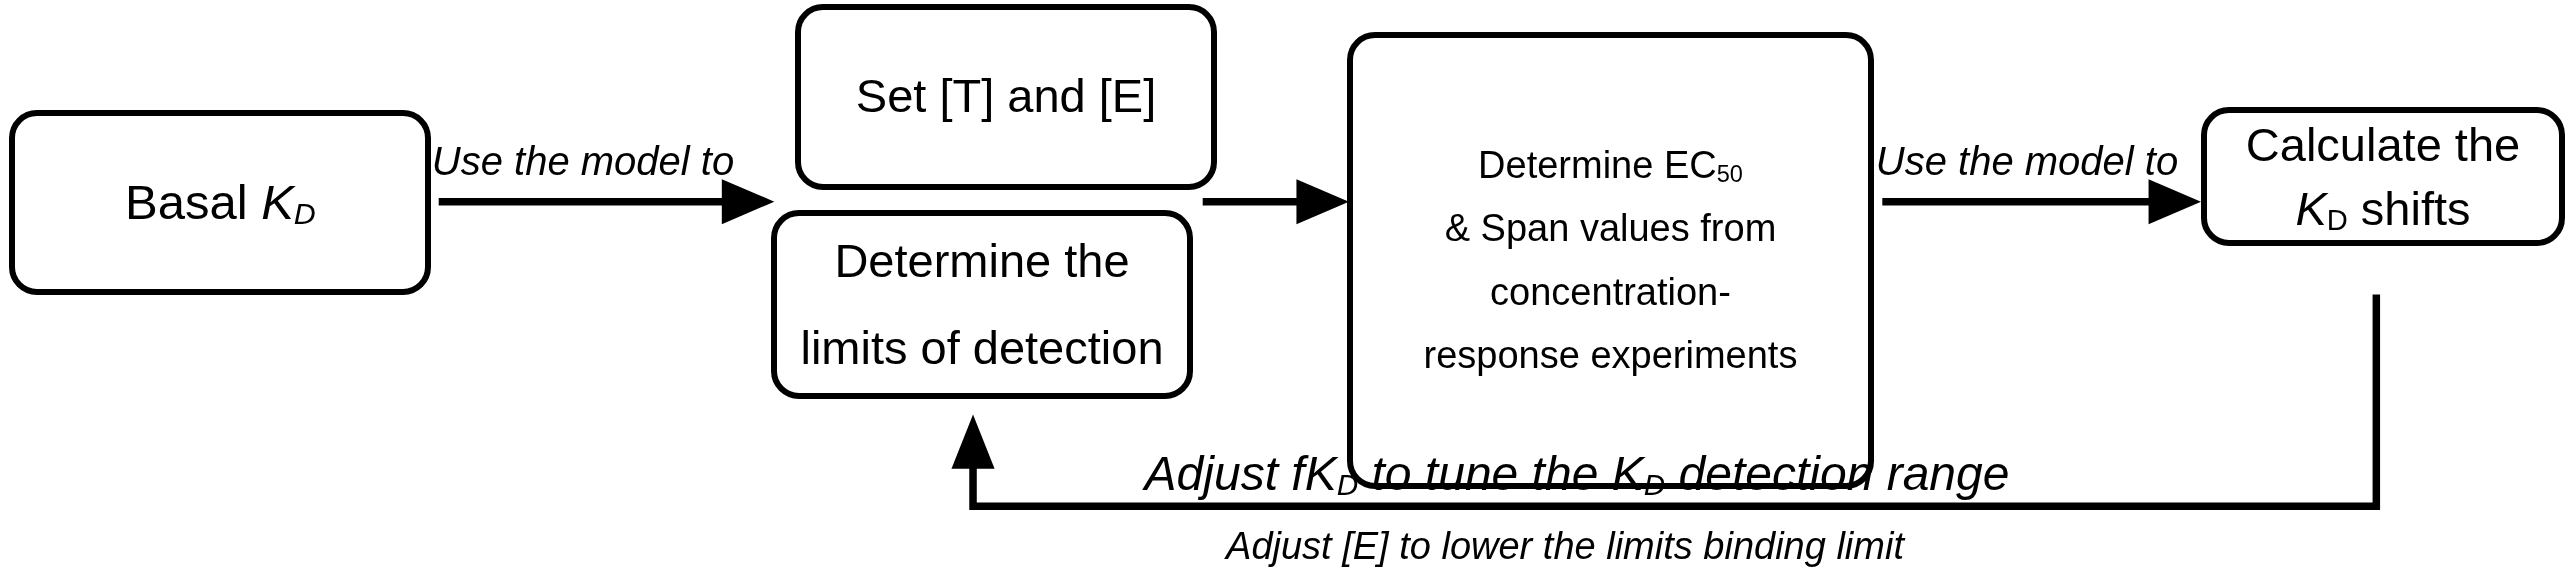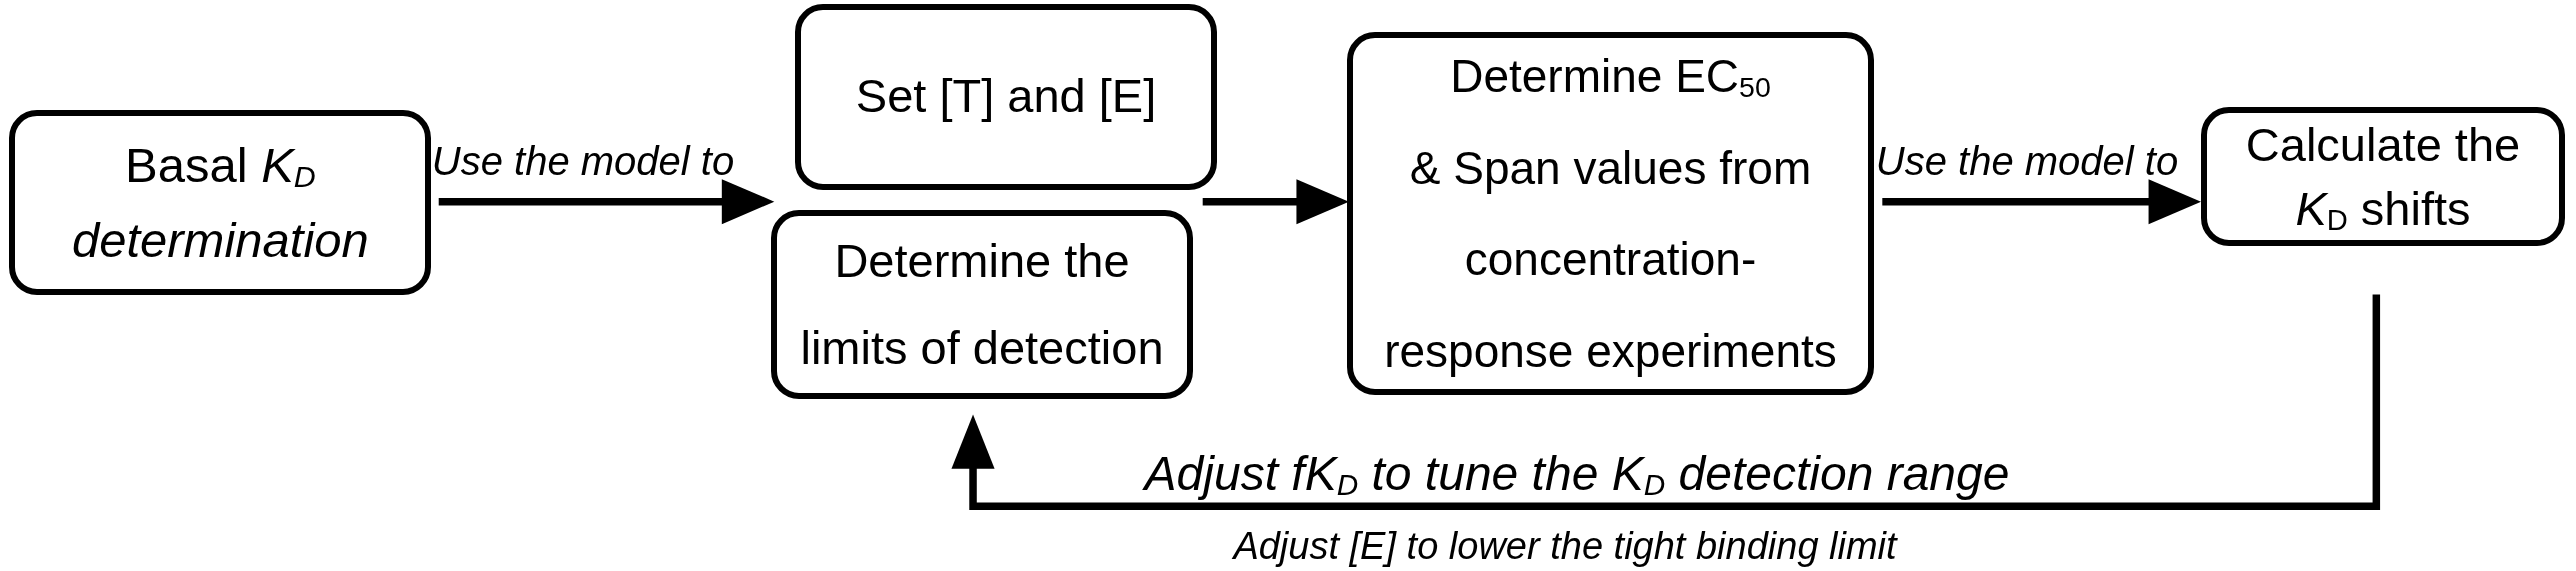--- a/index.html
+++ b/index.html
@@ -48,22 +48,22 @@
     width: 422px; height: 186px; margin-left: 24px;
   }
   #box-limits {
     left: 771px; top: 210px;
     width: 422px; height: 189px;
     line-height: 1.32;
     gap: 24px;
   }
   #box-ec50 {
     left: 1347px; top: 32px;
-    width: 527px; height: 363px;
-    font-size: 46px; line-height: 1.66; justify-content: space-between;
+    width: 527px; height: 457px;
+    font-size: 38px; line-height: 1.66;
   }
   #box-calc {
     left: 2201px; top: 107px;
     width: 364px; height: 139px;
     line-height: 1.35;
   }
   .ital { font-style: italic; }
   sub {
     font-size: 0.62em;
     line-height: 0;
@@ -102,21 +102,20 @@
     <g>
       <polyline points="2535,314 2535,540 1038,540 1038,498" fill="none" stroke="#000000" stroke-width="8"></polyline>
       <polygon points="1015,500 1038,442 1061,500" fill="#000000"></polygon>
     </g>
   </svg>
 
   <div class="box" id="box-basal">
     <div>
       <span>Basal </span><span class="ital"><span>K</span><sub>D</sub></span>
     </div>
-    <div class="ital">determination</div>
   </div>
 
   <div class="box" id="box-set-te">
     <div>Set [T] and [E]</div>
   </div>
 
   <div class="box" id="box-limits">
     <div>Determine the</div>
     <div>limits of detection</div>
   </div>
@@ -138,16 +137,16 @@
   </div>
 
   <div class="edge-label" id="label-use-model-1">Use the model to</div>
 
   <div class="edge-label" id="label-use-model-2">Use the model to</div>
 
   <div class="edge-label" id="label-feedback-top">
     <span>Adjust fK</span><sub>D</sub><span> to tune the K</span><sub>D</sub><span> detection range</span>
   </div>
 
-  <div class="edge-label" id="label-feedback-bottom">Adjust [E] to lower the tight binding limit</div>
+  <div class="edge-label" id="label-feedback-bottom">Adjust [E] to lower the limits binding limit</div>
 
 </div>
 
 
 </body></html>

